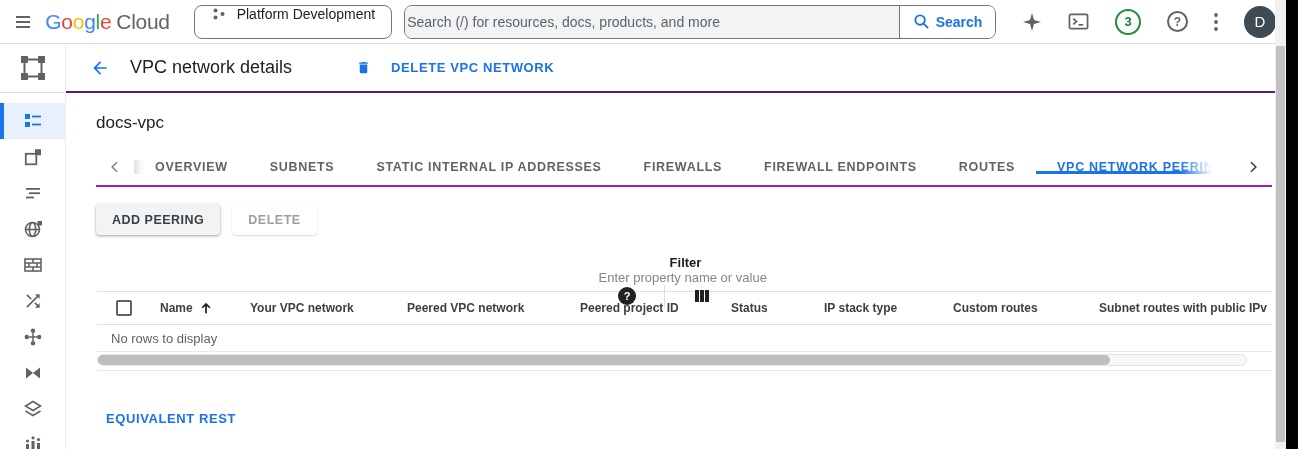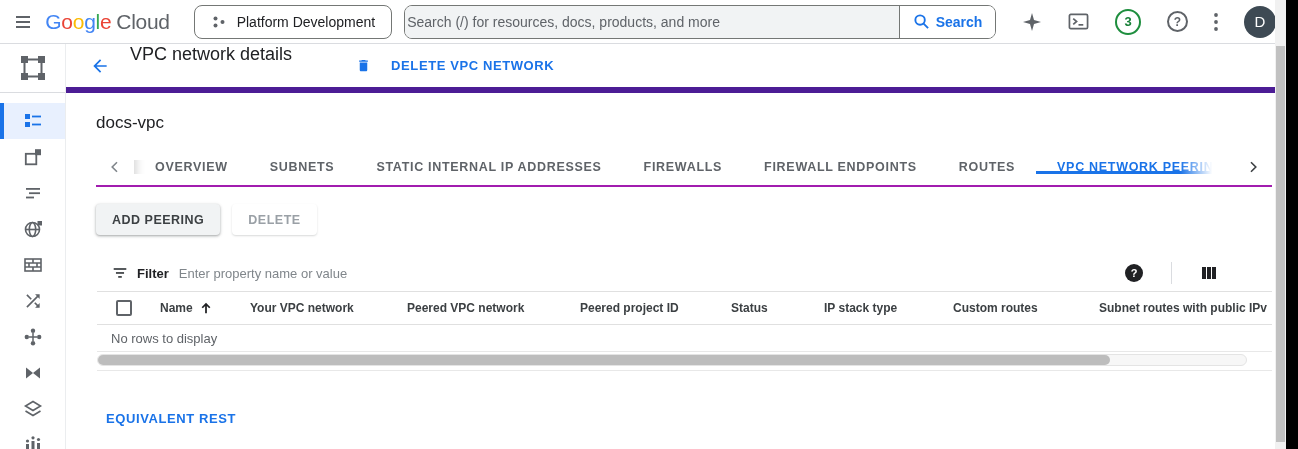--- a/index.html
+++ b/index.html
@@ -12,21 +12,21 @@
   .vscroll-thumb { position:absolute; left:1276px; top:46px; width:9px; height:396px; background:#c1c1c1; }
   .black-strip { position:absolute; left:1286px; top:0; width:12px; height:449px; background:#000; }
 
   .chrome { position:absolute; left:0; top:0; width:1276px; height:449px; display:flex; flex-direction:column; }
 
   
   .topbar { height:44px; min-height:44px; border-bottom:1px solid #dadce0; display:flex; align-items:center; background:#fff; }
   .hamburger { width:46px; display:flex; justify-content:center; align-items:center; cursor:pointer; }
   .logo { display:flex; align-items:baseline; font-size:21px; letter-spacing:-0.3px; margin-right:24px; white-space:nowrap; }
   .logo .cloud { color:#5f6368; margin-left:5px; }
-  .proj-btn { height:34px; border:1px solid #747775; border-radius:8px; background:#fff; display:flex; align-items:center;
+  .proj-btn { height:34px; border:1px solid #747775; border-radius:8px; background:#fff; display:flex; align-items:flex-start;
     padding:0 16px; gap:10px; font-size:14px; color:#202124; margin-right:12px; cursor:pointer; white-space:nowrap; }
   .search-wrap { display:flex; height:34px; width:601px; border:1px solid #747775; border-radius:8px; overflow:hidden; }
   .search-input { flex:1; border:none; outline:none; background:#f1f3f4; padding:0 2px; font-size:14px; color:#5f6368;
     font-family:"Liberation Sans",sans-serif; }
   .search-input::placeholder { color:#5f6368; opacity:1; }
   .search-btn { width:96px; background:#fff; border:none; border-left:1px solid #747775; display:flex; align-items:center;
     justify-content:center; gap:6px; color:#1a73e8; font-size:14px; font-weight:bold; cursor:pointer;
     font-family:"Liberation Sans",sans-serif; }
   .top-icons { display:flex; align-items:center; margin-left:26px; gap:26px; }
   .icon-btn { display:flex; align-items:center; justify-content:center; cursor:pointer; background:none; border:none; }
@@ -40,21 +40,21 @@
   
   .below { flex:1; display:flex; min-height:0; }
   .sidebar { width:66px; min-width:66px; border-right:1px solid #ebedef; display:flex; flex-direction:column; overflow:hidden; }
   .sidebar-head { height:49px; min-height:49px; border-bottom:1px solid #dadce0; display:flex; align-items:center; justify-content:center; }
   .side-item { height:36px; min-height:36px; display:flex; align-items:center; justify-content:center; cursor:pointer; position:relative; }
   .side-item.active { background:#e8f0fe; height:36px; }
   .side-item.active::before { content:""; position:absolute; left:0; top:0; bottom:0; width:4px; background:#1a73e8; }
   .side-spacer { height:10px; min-height:10px; }
 
   .main { flex:1; display:flex; flex-direction:column; min-width:0; }
-  .subheader { height:49px; min-height:49px; border-bottom:6px solid #4c1d95; display:flex; padding-left:24px; }
+  .subheader { height:49px; min-height:49px; border-bottom:2px solid #4c1d95; display:flex; align-items:center; padding-left:24px; }
   .back-btn { background:none; border:none; cursor:pointer; display:flex; align-items:center; margin-right:20px; }
   .page-title { font-size:18px; color:#202124; }
   .delete-net-btn { background:none; border:none; display:flex; align-items:center; gap:20px; color:#1a73e8; font-size:13px;
     font-weight:bold; letter-spacing:0.6px; cursor:pointer; margin-left:64px; font-family:"Liberation Sans",sans-serif; }
 
   .content { flex:1; padding:20px 4px 0 30px; min-width:0; }
   .net-name { font-size:17px; color:#202124; margin-bottom:16px; }
 
   
   .tabs-row { display:flex; align-items:center; height:38px; border-bottom:2px solid #a21caf; position:relative; }
@@ -70,21 +70,21 @@
   
   .toolbar { margin-top:17px; display:flex; gap:12px; }
   .gbtn { height:31px; border:none; border-radius:4px; font-size:12.5px; font-weight:bold; letter-spacing:0.5px;
     padding:0 16px; cursor:pointer; font-family:"Liberation Sans",sans-serif;
     box-shadow:0 1px 2px rgba(60,64,67,.3), 0 1px 3px 1px rgba(60,64,67,.15); }
   .gbtn.primary { background:#f1f3f4; color:#3c4043; }
   .gbtn.disabled { background:#fff; color:#9aa0a6; box-shadow:0 1px 2px rgba(60,64,67,.2); cursor:default; }
 
   
   .table-card { margin-top:20px; margin-left:1px; margin-right:0; }
-  .filter-row { height:36px; display:flex; align-items:center; padding:0 10px 0 14px; }
+  .filter-row { height:36px; display:flex; align-items:center; padding:0 10px 0 14px;flex-direction:column; }
   .filter-label { font-size:13px; font-weight:bold; color:#202124; margin:0 10px 0 8px; }
   .filter-input { flex:1; border:none; outline:none; font-size:13px; color:#202124; background:transparent;
     font-family:"Liberation Sans",sans-serif; }
   .filter-input::placeholder { color:#80868b; opacity:1; }
   .filter-actions { display:flex; align-items:center; gap:0; }
   .help-filled { width:18px; height:18px; border-radius:50%; background:#202124; color:#fff; font-size:11px; font-weight:bold;
     display:flex; align-items:center; justify-content:center; }
   .filter-divider { width:1px; height:22px; background:#dadce0; margin:0 28px; }
   .cols-btn { margin-right:44px; }
 

